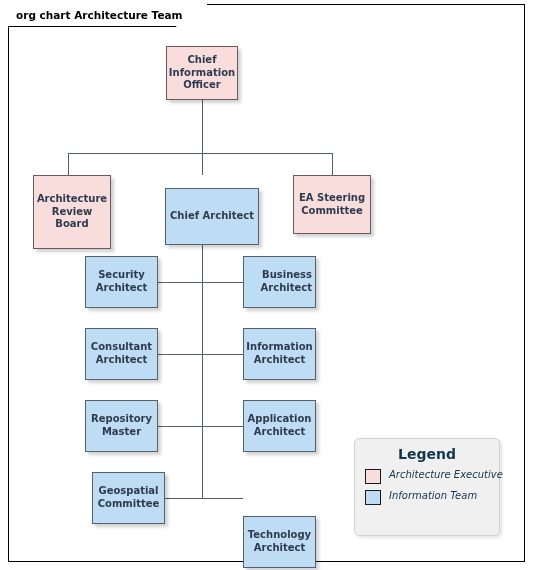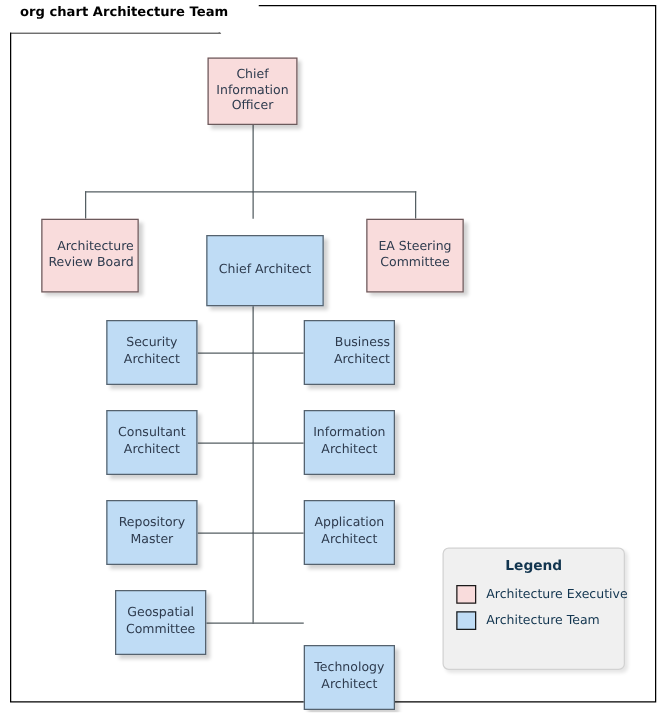--- a/index.html
+++ b/index.html
@@ -30,21 +30,21 @@
   }
   
   .title-tab {
     position: absolute;
     left: 8px;
     top: 4px;
     height: 22px;
     box-sizing: border-box;
     background: #ffffff;
     display: flex;
-    align-items: flex-start;
+    align-items: center;
     padding-left: 8px;
     padding-right: 24px;
     font-size: 10.5px;
     font-weight: bold;
     color: #000000;
     white-space: nowrap;
     z-index: 6;
   }
   .title-tab-shape {
     position: absolute;
@@ -71,20 +71,21 @@
     display: flex;
     align-items: center;
     justify-content: center;
     text-align: center;
     font-size: 10px;
     line-height: 1.28;
     color: #2e3b4e;
     z-index: 3;
     box-shadow: 3px 3px 3px rgba(0,0,0,0.18);
     padding: 2px 3px;
+    font-weight: bold;
   }
   .node.exec {
     background: #f9dcdc;
     border-color: #6b5a5c;
   }
   .node.team {
     background: #bfdcf5;
     border-color: #55626e;
   }
   .node-label { display: block; }
@@ -99,30 +100,30 @@
     box-sizing: border-box;
     background: #f0f0f0;
     border: 1px solid #d2d2d2;
     border-radius: 5px;
     z-index: 4;
     box-shadow: 2px 2px 3px rgba(0,0,0,0.10);
     padding: 7px 0 0 0;
   }
   .legend-title {
     text-align: center;
-    font-size: 11px;
+    font-size: 14px;
     font-weight: bold;
     color: #12354f;
     margin-bottom: 6px;
   }
   .legend-row {
     display: flex;
-    align-items: center;
     padding: 1px 0 1px 10px;
     height: 19px;
+    font-style: italic;
   }
   .swatch {
     width: 16px;
     height: 15px;
     border: 1.4px solid #1a1a1a;
     box-sizing: border-box;
     margin-right: 8px;
     flex: 0 0 auto;
   }
   .legend-label {
@@ -164,21 +165,21 @@
   <div class="line h" style="left:158px; top:426px; width:45px;"></div>
   <div class="line h" style="left:202px; top:426px; width:41px;"></div>
 
   <div class="line h" style="left:165px; top:498px; width:38px;"></div>
   <div class="line h" style="left:202px; top:498px; width:41px;"></div>
 
   <div class="node exec" style="left:166px; top:46px; width:72px; height:54px;">
     <span class="node-label">Chief Information Officer</span>
   </div>
 
-  <div class="node exec" style="left:33px; top:175px; width:78px; height:59px;text-align:right;">
+  <div class="node exec" style="left:33px; top:175px; width:78px; height:74px;">
     <span class="node-label">Architecture Review Board</span>
   </div>
 
   <div class="node team" style="left:165px; top:177px; width:94px; height:57px;margin-top:11px;">
     <span class="node-label">Chief Architect</span>
   </div>
 
   <div class="node exec" style="left:293px; top:175px; width:78px; height:59px;">
     <span class="node-label">EA Steering Committee</span>
   </div>
@@ -218,18 +219,18 @@
   <div class="legend">
     <div class="legend-title">Legend</div>
 
     <div class="legend-row">
       <span class="swatch" style="background:#f9dcdc;"></span>
       <span class="legend-label">Architecture Executive</span>
     </div>
 
     <div class="legend-row">
       <span class="swatch" style="background:#bfdcf5;"></span>
-      <span class="legend-label">Architecture Team</span>
+      <span class="legend-label">Information Team</span>
     </div>
 
   </div>
 
 </div>
 
 </body></html>

